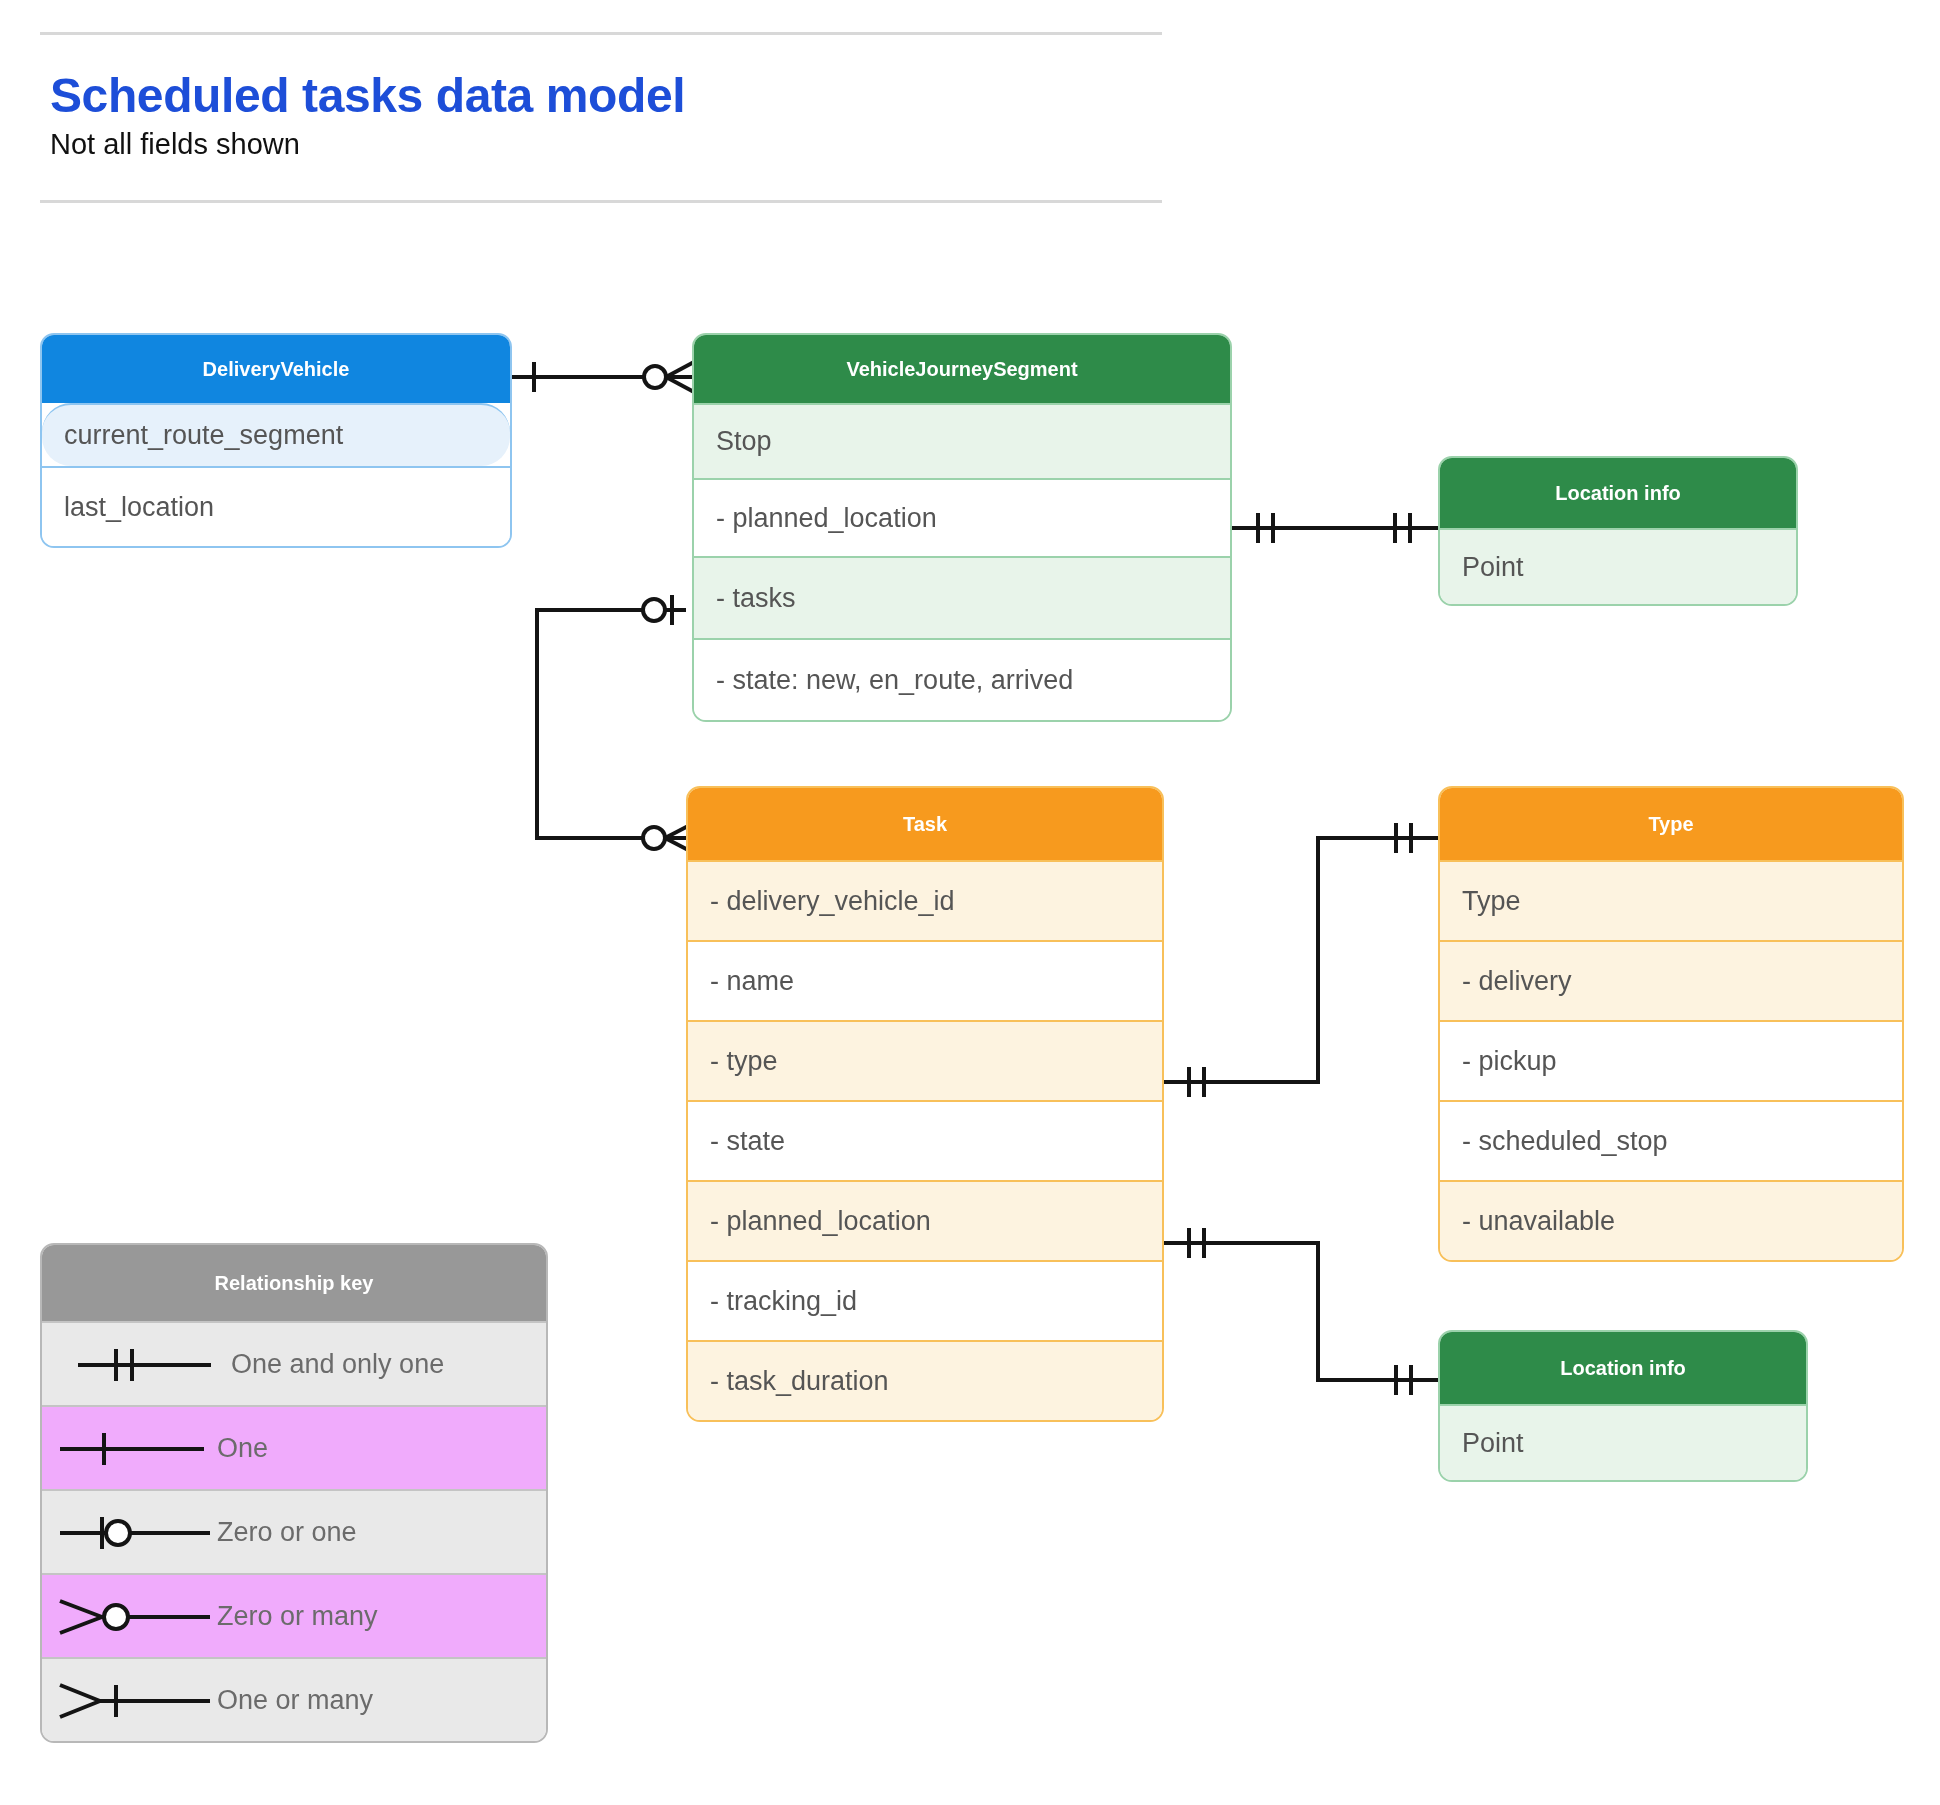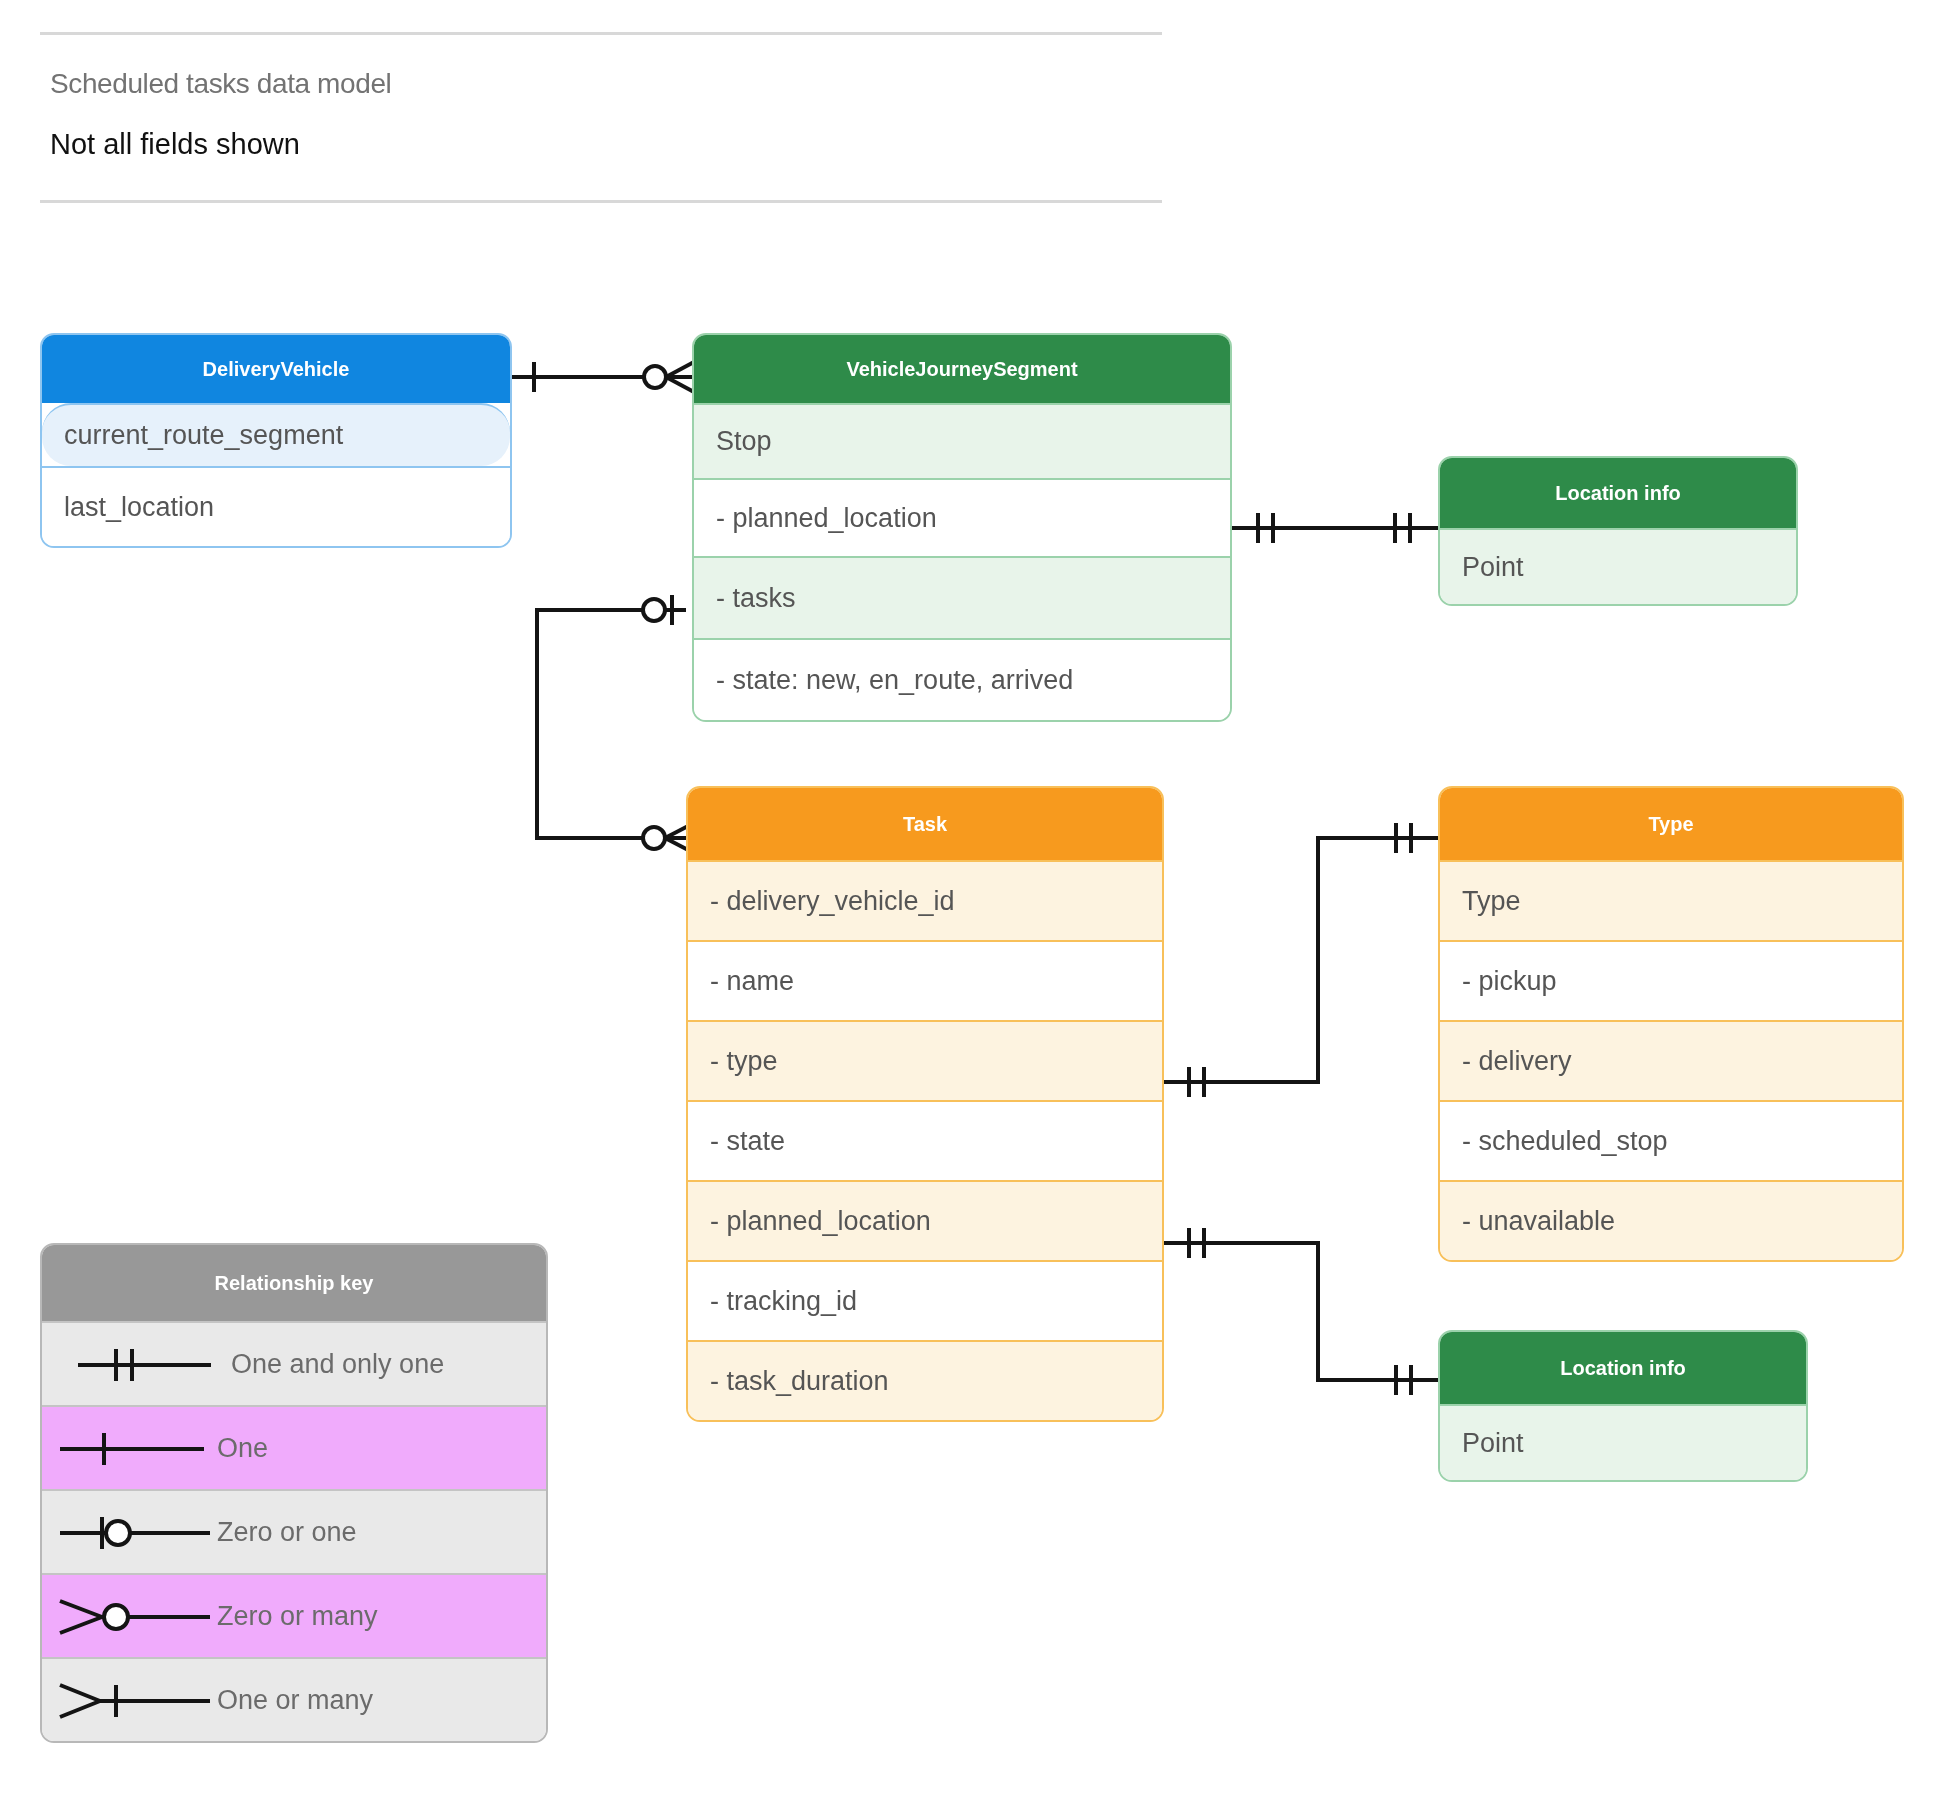--- a/index.html
+++ b/index.html
@@ -25,23 +25,23 @@
     height: 3px;
     background: #d8d8d8;
   }
   #rule-top { top: 32px; }
   #rule-bottom { top: 200px; }
 
   #page-title {
     position: absolute;
     left: 50px;
     top: 68px;
-    font-size: 28px;
-    font-weight: normal;
-    color: #737373;
+    font-size: 48px;
+    font-weight: bold;
+    color: #1d4ed8;
     letter-spacing: -0.4px;
     white-space: nowrap;
   }
   #page-subtitle {
     position: absolute;
     left: 50px;
     top: 128px;
     font-size: 29px;
     font-weight: normal;
     color: #111111;
@@ -205,22 +205,22 @@
     <div class="erow erow-a" style="height:80px;">- type</div>
     <div class="erow erow-b" style="height:80px;">- state</div>
     <div class="erow erow-a" style="height:80px;">- planned_location</div>
     <div class="erow erow-b" style="height:80px;">- tracking_id</div>
     <div class="erow erow-a" style="height:80px;">- task_duration</div>
   </div>
 
   <div class="entity e-orange" style="left:1438px; top:786px; width:466px;">
     <div class="ehead" style="height:72px;">Type</div>
     <div class="erow erow-a" style="height:80px;">Type</div>
+    <div class="erow erow-a" style="height:80px;">-  delivery</div>
     <div class="erow erow-b" style="height:80px;">-  pickup</div>
-    <div class="erow erow-a" style="height:80px;">-  delivery</div>
     <div class="erow erow-b" style="height:80px;">-  scheduled_stop</div>
     <div class="erow erow-a" style="height:80px;">-  unavailable</div>
   </div>
 
   <div class="entity e-green" style="left:1438px; top:1330px; width:370px;">
     <div class="ehead" style="height:72px;">Location info</div>
     <div class="erow erow-a" style="height:76px;">Point</div>
   </div>
 
   <div class="entity e-grey" style="left:40px; top:1243px; width:508px;">

